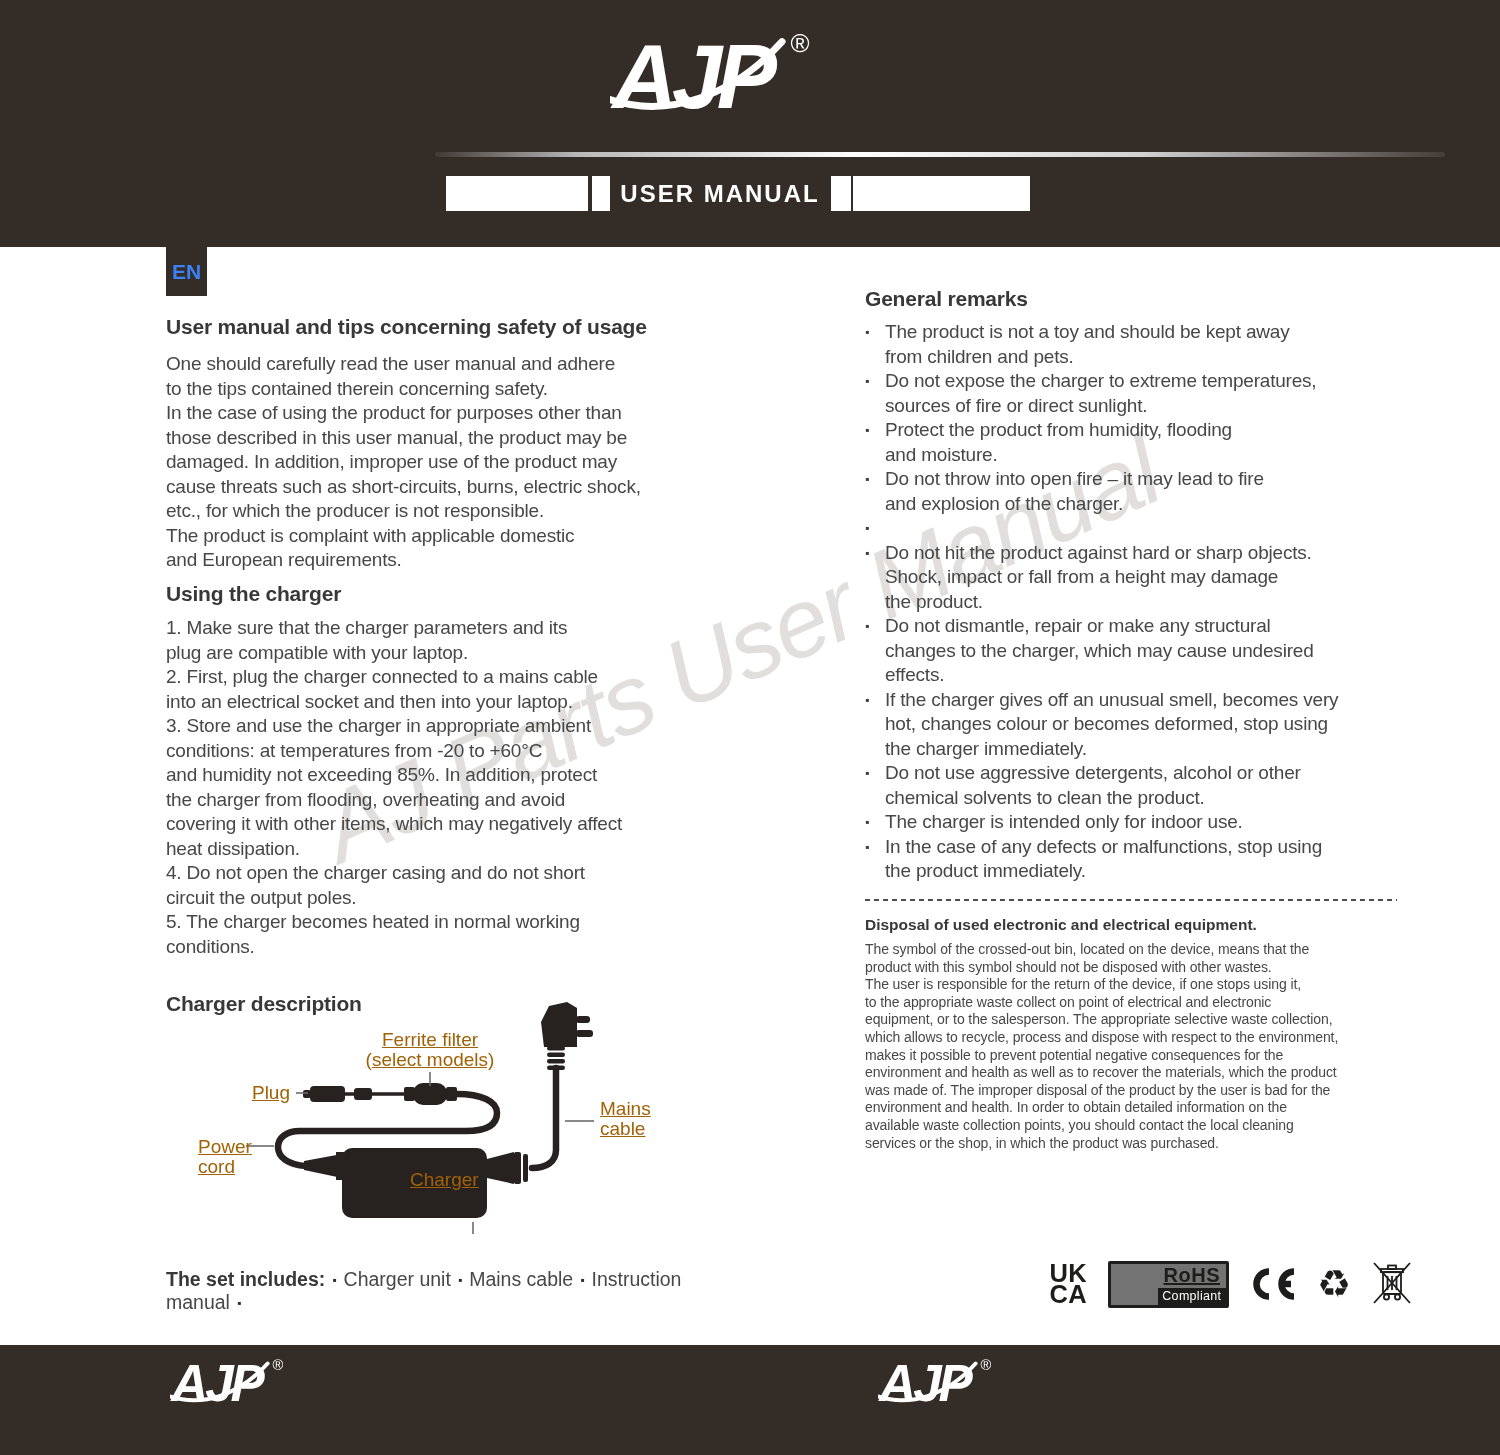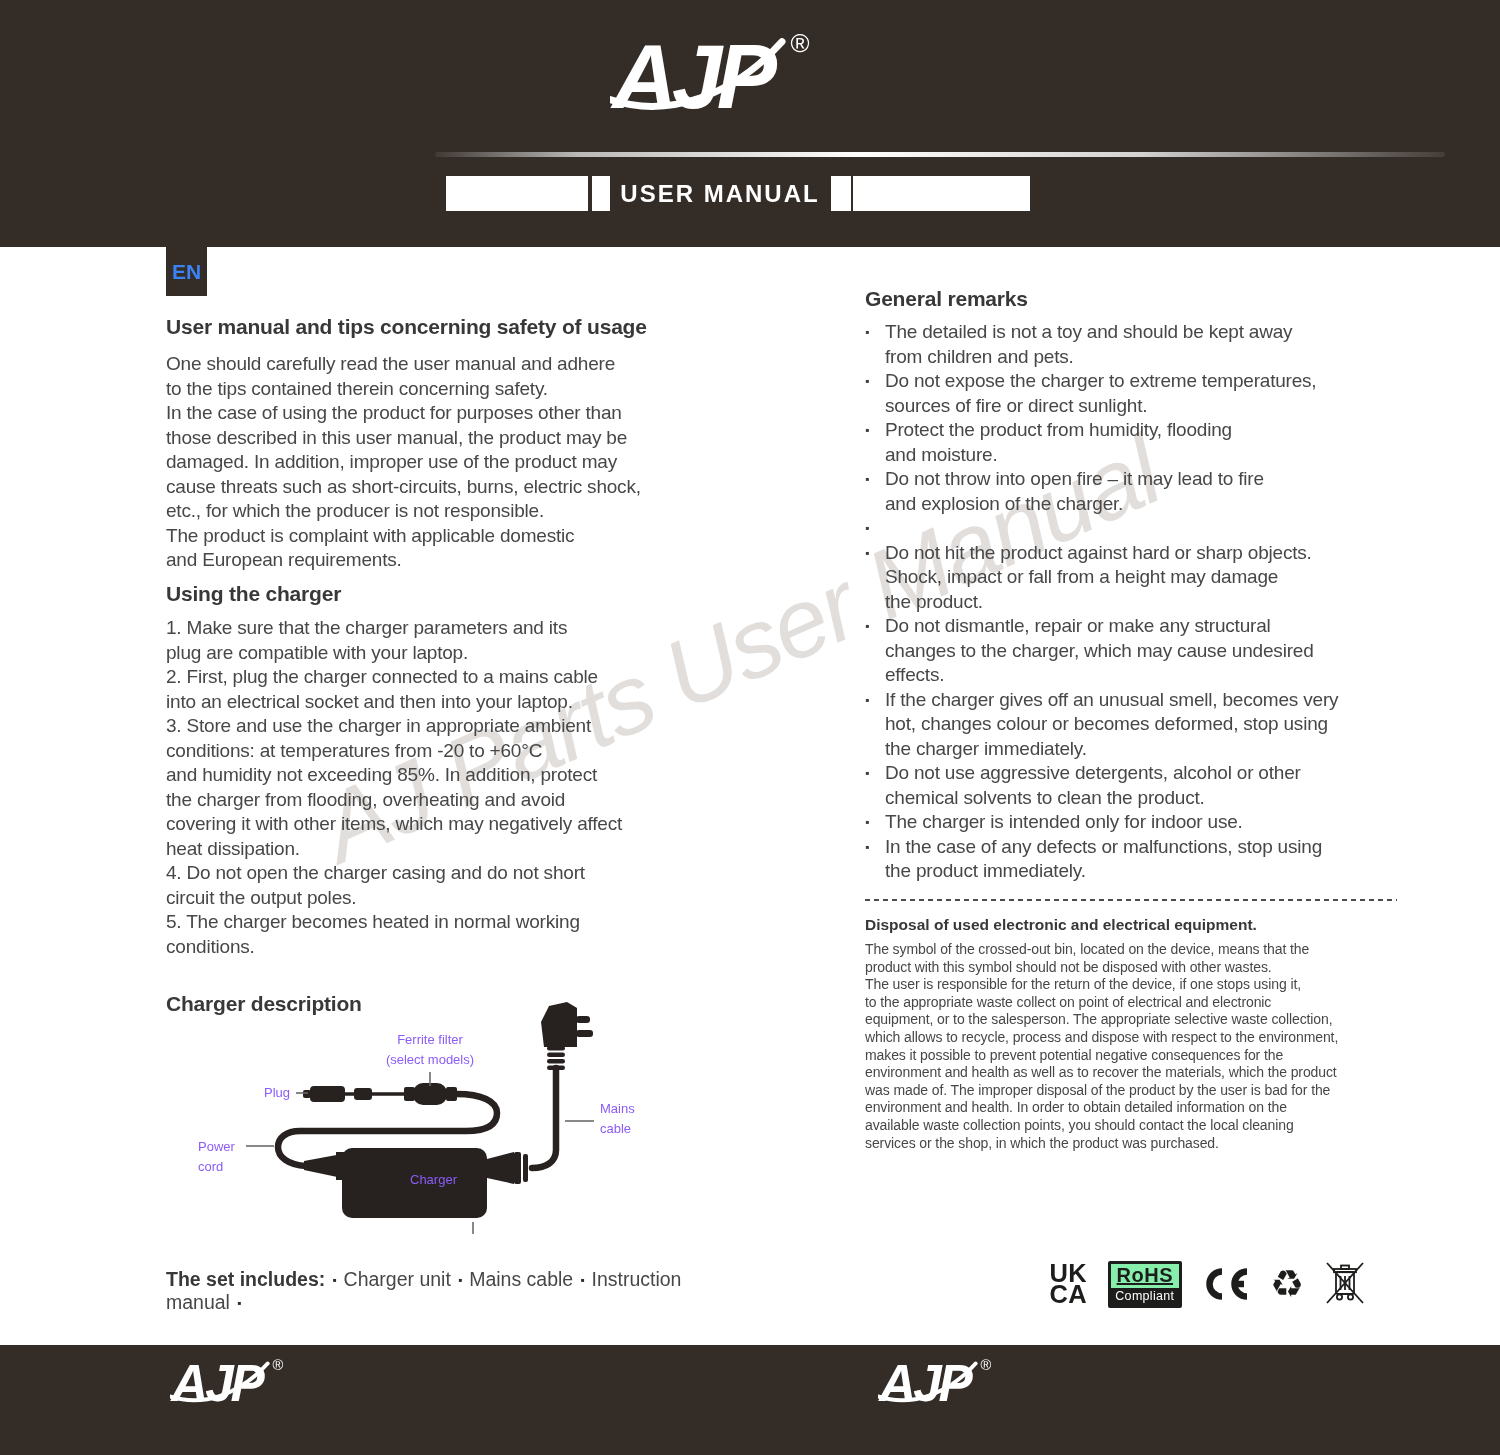--- a/index.html
+++ b/index.html
@@ -52,28 +52,28 @@
   .bullets .btxt{font-size:19px;line-height:24.5px;letter-spacing:-0.2px;}
   
   .dashrule{
     position:absolute;left:865px;top:899px;width:532px;height:2px;z-index:2;
     background:repeating-linear-gradient(90deg,#4d4d4d 0 5px,transparent 5px 9px);
   }
   .h-disposal{font-size:15.5px;font-weight:bold;color:#383838;}
   .disposal-text{font-size:14px;line-height:17.6px;letter-spacing:-0.1px;color:#474747;}
   
   .diagram-svg{position:absolute;left:166px;top:1002px;z-index:2;}
-  .dlabel{position:absolute;z-index:3;font-size:13px;line-height:20px;color:#8b5cf6;}
+  .dlabel{position:absolute;z-index:3;font-size:19px;line-height:20px;color:#a16207;text-decoration:underline;}
   .set-includes{left:166px;top:1268px;width:520px;font-size:19.5px;line-height:22px;color:#474747;z-index:2;}
   .set-includes b{color:#383838;}
   .set-includes .sqi{font-size:12px;vertical-align:2px;padding:0 7px;color:#2e2e2e;}
   
   .certs{position:absolute;left:1049px;top:1258px;height:52px;display:flex;align-items:center;gap:20px;z-index:2;color:#1d1d1b;}
   .ukca{font-weight:800;font-size:26px;line-height:21px;letter-spacing:0.5px;text-align:left;transform:scaleX(0.98);}
-  .rohs{border:3px solid #1d1d1b;border-radius:2px;text-align:center;background:#86efac;}
+  .rohs{border:3px solid #1d1d1b;border-radius:2px;text-align:center;background:#737373;padding-left:47px;}
   .rohs-top{font-size:20px;font-weight:800;text-decoration:underline;padding:0px 6px 1px;letter-spacing:0.5px;}
   .rohs-bottom{background:#1d1d1b;color:#ffffff;font-size:12.5px;padding:1px 4px 2px;letter-spacing:0.3px;}
   .recycle{font-size:38px;line-height:38px;}
   
   .footer{position:absolute;top:1345px;left:0;width:100%;height:110px;background:#342c27;}
   .logo-footer-1{position:absolute;left:170px;top:6px;}
   .logo-footer-2{position:absolute;left:878px;top:6px;}
 </style>
 </head>
 <body>
@@ -192,21 +192,21 @@
 
   <div class="block set-includes">
     <b>The set includes:</b><span class="sqi">▪</span><span>Charger unit</span><span class="sqi">▪</span><span>Mains cable</span><span class="sqi">▪</span><span>Instruction manual</span><span class="sqi">▪</span>
   </div>
 
   <div class="block col-right h-sec" style="top:287px;">General remarks</div>
 
   <ul class="block col-right bullets" style="top:320px;">
     <li>
         <span class="sq">▪</span>
-        <span class="btxt pre">The detailed is not a toy and should be kept away
+        <span class="btxt pre">The product is not a toy and should be kept away
 from children and pets.</span>
       </li>
     <li>
         <span class="sq">▪</span>
         <span class="btxt pre">Do not expose the charger to extreme temperatures,
 sources of fire or direct sunlight.</span>
       </li>
     <li>
         <span class="sq">▪</span>
         <span class="btxt pre">Protect the product from humidity, flooding

